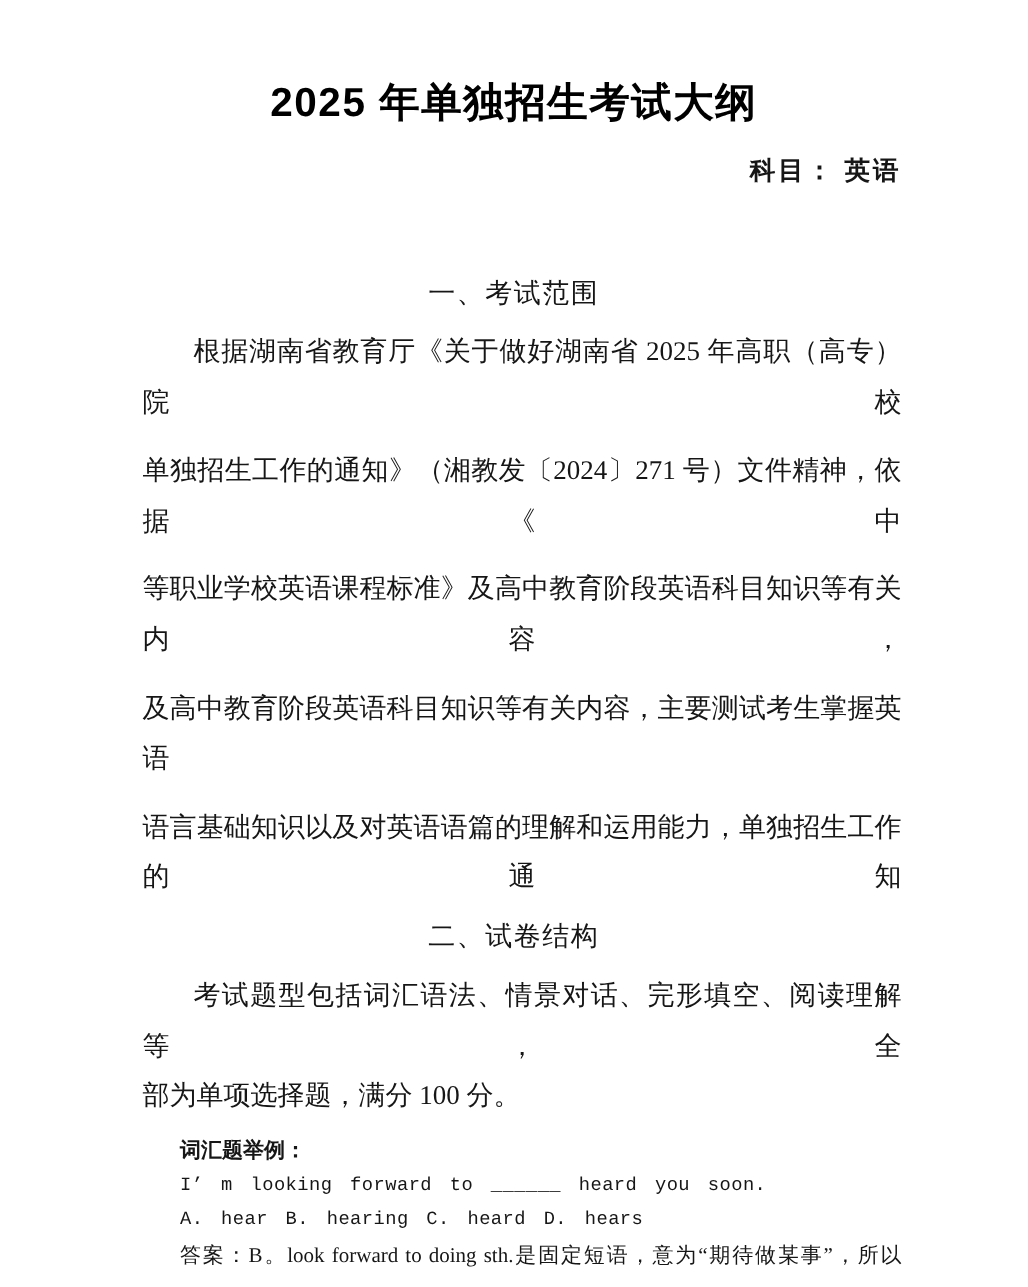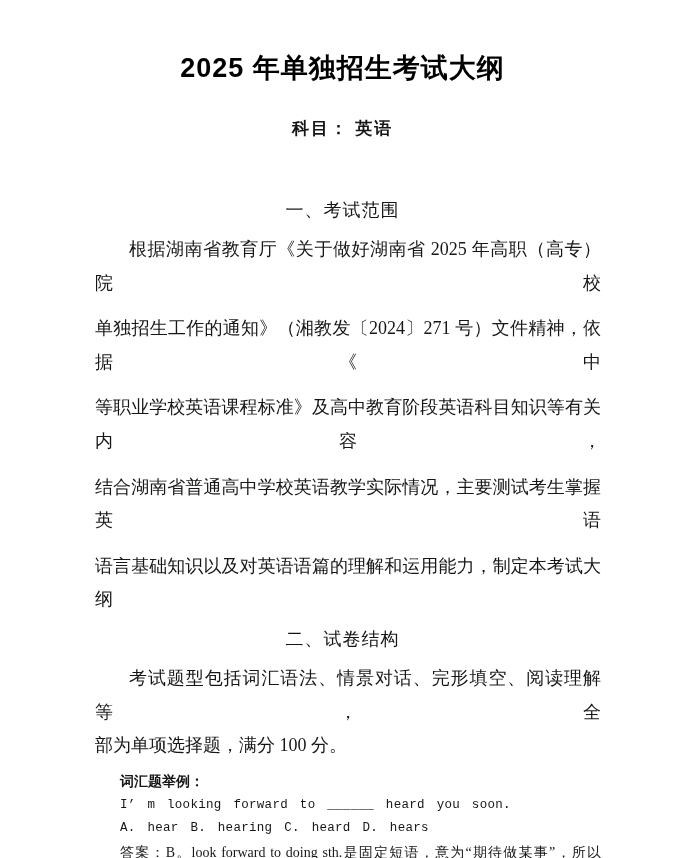--- a/index.html
+++ b/index.html
@@ -18,25 +18,25 @@
     text-align:center;
     font-family:"Liberation Sans","DejaVu Sans",sans-serif;
     font-weight:bold;
     font-size:27px;
     line-height:36px;
     color:#000;
     letter-spacing:1px;
   }
   .title + .title { margin-top:7px; }
   .subject {
-    text-align:center;
+    text-align:right;
     font-weight:bold;
     font-size:17px;
     line-height:22px;
-    margin-top:32px;
+    margin-top:17px;
     letter-spacing:2px;
   }
   .sec-heading {
     text-align:center;
     font-weight:normal;
     font-size:18px;
     line-height:22px;
     letter-spacing:1px;
   }
   .sec-heading.first { margin-top:59px; }
@@ -77,22 +77,22 @@
 <div class="page">
 
   <div class="title">2025 年单独招生考试大纲</div>
   <div class="subject">科目： 英语</div>
 
   <div class="sec-heading first">一、考试范围</div>
   <div class="body-para">
     <div class="bline just indent">根据湖南省教育厅《关于做好湖南省 2025 年高职（高专）院校</div>
     <div class="bline just">单独招生工作的通知》（湘教发〔2024〕271 号）文件精神，依据《中</div>
     <div class="bline just">等职业学校英语课程标准》及高中教育阶段英语科目知识等有关内容，</div>
-    <div class="bline just">结合湖南省普通高中学校英语教学实际情况，主要测试考生掌握英语</div>
-    <div class="bline just">语言基础知识以及对英语语篇的理解和运用能力，制定本考试大纲</div>
+    <div class="bline just">及高中教育阶段英语科目知识等有关内容，主要测试考生掌握英语</div>
+    <div class="bline just">语言基础知识以及对英语语篇的理解和运用能力，单独招生工作的通知</div>
   </div>
 
   <div class="sec-heading second">二、试卷结构</div>
   <div class="body-para second">
     <div class="bline just indent">考试题型包括词汇语法、情景对话、完形填空、阅读理解等，全</div>
     <div class="bline">部为单项选择题，满分 100 分。</div>
   </div>
 
   <div class="examples">
 

